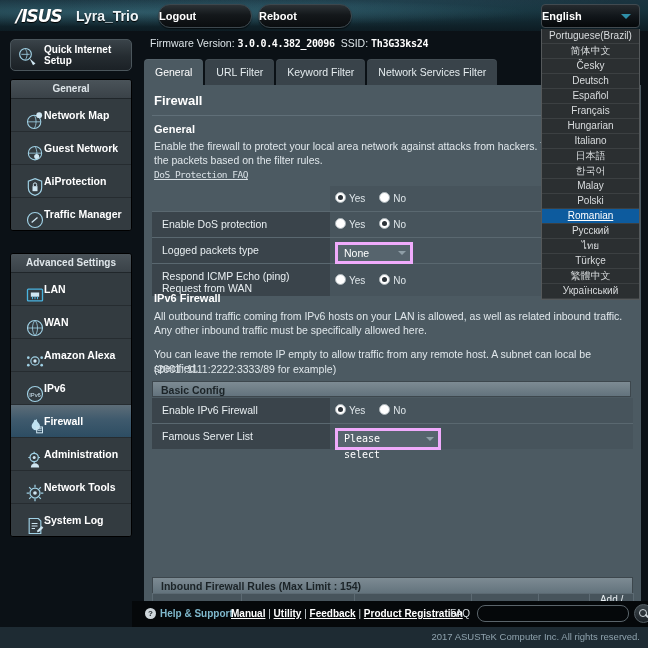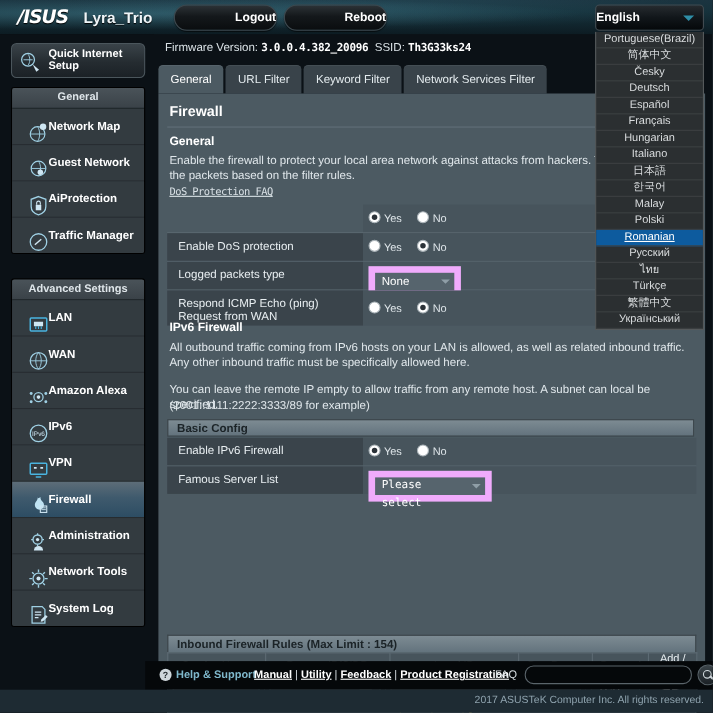--- a/index.html
+++ b/index.html
@@ -28,21 +28,21 @@
     position:absolute;left:16px;top:6px;
     font-family:"DejaVu Sans", sans-serif;
     font-style:italic;font-weight:bold;font-size:17px;letter-spacing:-1px;
     color:#ffffff;text-shadow:0 1px 1px #000;
   }
   .model{
     position:absolute;left:76px;top:8px;
     font-size:14px;font-weight:bold;color:#eef5f8;text-shadow:0 1px 1px #000;
   }
   .topbtn{
-    position:absolute;top:4px;height:22px;line-height:22px;text-align:right;
+    position:absolute;top:4px;height:22px;line-height:22px;text-align:left;
     background:linear-gradient(180deg,#2c3236 0%,#14181b 45%,#0a0d0f 100%);
     border:1px solid #3d474d;border-radius:12px;
     color:#fff;font-size:11px;font-weight:bold;
     box-shadow:0 1px 1px rgba(0,0,0,.6);cursor:pointer;
   }
   #btn-logout{left:158px;width:92px;}
   #btn-reboot{left:258px;width:92px;}
 
   
   .langwrap{position:absolute;left:541px;top:4px;width:99px;z-index:40;}
@@ -152,21 +152,21 @@
   .rb{display:inline-block;margin-right:14px;font-size:10px;color:#dfe6ea;cursor:pointer;}
   .rb i{
     display:inline-block;width:9px;height:9px;border-radius:50%;
     background:#ffffff;border:1px solid #aab3b8;vertical-align:-1px;margin-right:3px;position:relative;
   }
   .rb.on i:after{
     content:"";position:absolute;left:2px;top:2px;width:5px;height:5px;border-radius:50%;background:#2b3238;
   }
   .selbox{
     position:absolute;left:5px;top:4px;height:16px;line-height:16px;
-    background:#56646d;border:6px solid #f0abfc;
+    background:#56646d;border:3px solid #f0abfc;
     font-size:10.5px;color:#ffffff;padding:0 16px 0 6px;cursor:pointer;
   }
   .selbox .ar{
     position:absolute;right:4px;top:6px;width:0;height:0;
     border-left:4px solid transparent;border-right:4px solid transparent;border-top:4px solid #8f9ea7;
   }
   .mono{font-family:"DejaVu Sans Mono", monospace;font-size:10px;}
 
   .subhead{
     position:absolute;left:8px;width:479px;height:16px;line-height:16px;
@@ -381,30 +381,20 @@
         </div>
         <div class="mitem">
           <span class="ico" style="position: absolute; left: 7px; top: 6px; width: 20px; height: 20px;">
             <svg class="ico" viewBox="0 0 24 24">
               <circle cx="12" cy="12" r="9" fill="none" stroke="#9fd0e4" stroke-width="1.4"></circle>
               <text x="12" y="15" font-size="7" fill="#cfe6f2" text-anchor="middle" font-family="sans-serif">IPv6</text>
             </svg>
           </span>
           <span class="txt">IPv6</span>
         </div>
-        <div class="mitem">
-          <span class="ico" style="position: absolute; left: 7px; top: 6px; width: 20px; height: 20px;">
-            <svg class="ico" viewBox="0 0 24 24">
-              <rect x="3" y="5" width="18" height="12" rx="1" fill="none" stroke="#4ab4e0" stroke-width="1.6"></rect>
-              <path d="M7 10h3M14 10h3" stroke="#cfe6f2" stroke-width="2"></path>
-              <path d="M9 20h6" stroke="#4ab4e0" stroke-width="1.6"></path>
-            </svg>
-          </span>
-          <span class="txt">VPN</span>
-        </div>
         <div class="mitem active">
           <span class="ico" style="position: absolute; left: 7px; top: 6px; width: 20px; height: 20px;">
             <svg class="ico" viewBox="0 0 24 24">
               <path d="M11 2c1 4-3 5-3 9a5 5 0 0010 0c0-4-4-4-4-9-1 2-3 2-3 0z" fill="#bfe2f2"></path>
               <rect x="14" y="12" width="7" height="7" fill="none" stroke="#cfe6f2" stroke-width="1.2"></rect>
               <path d="M15 14h5M15 16h5" stroke="#cfe6f2" stroke-width="1"></path>
             </svg>
           </span>
           <span class="txt">Firewall</span>
         </div>

